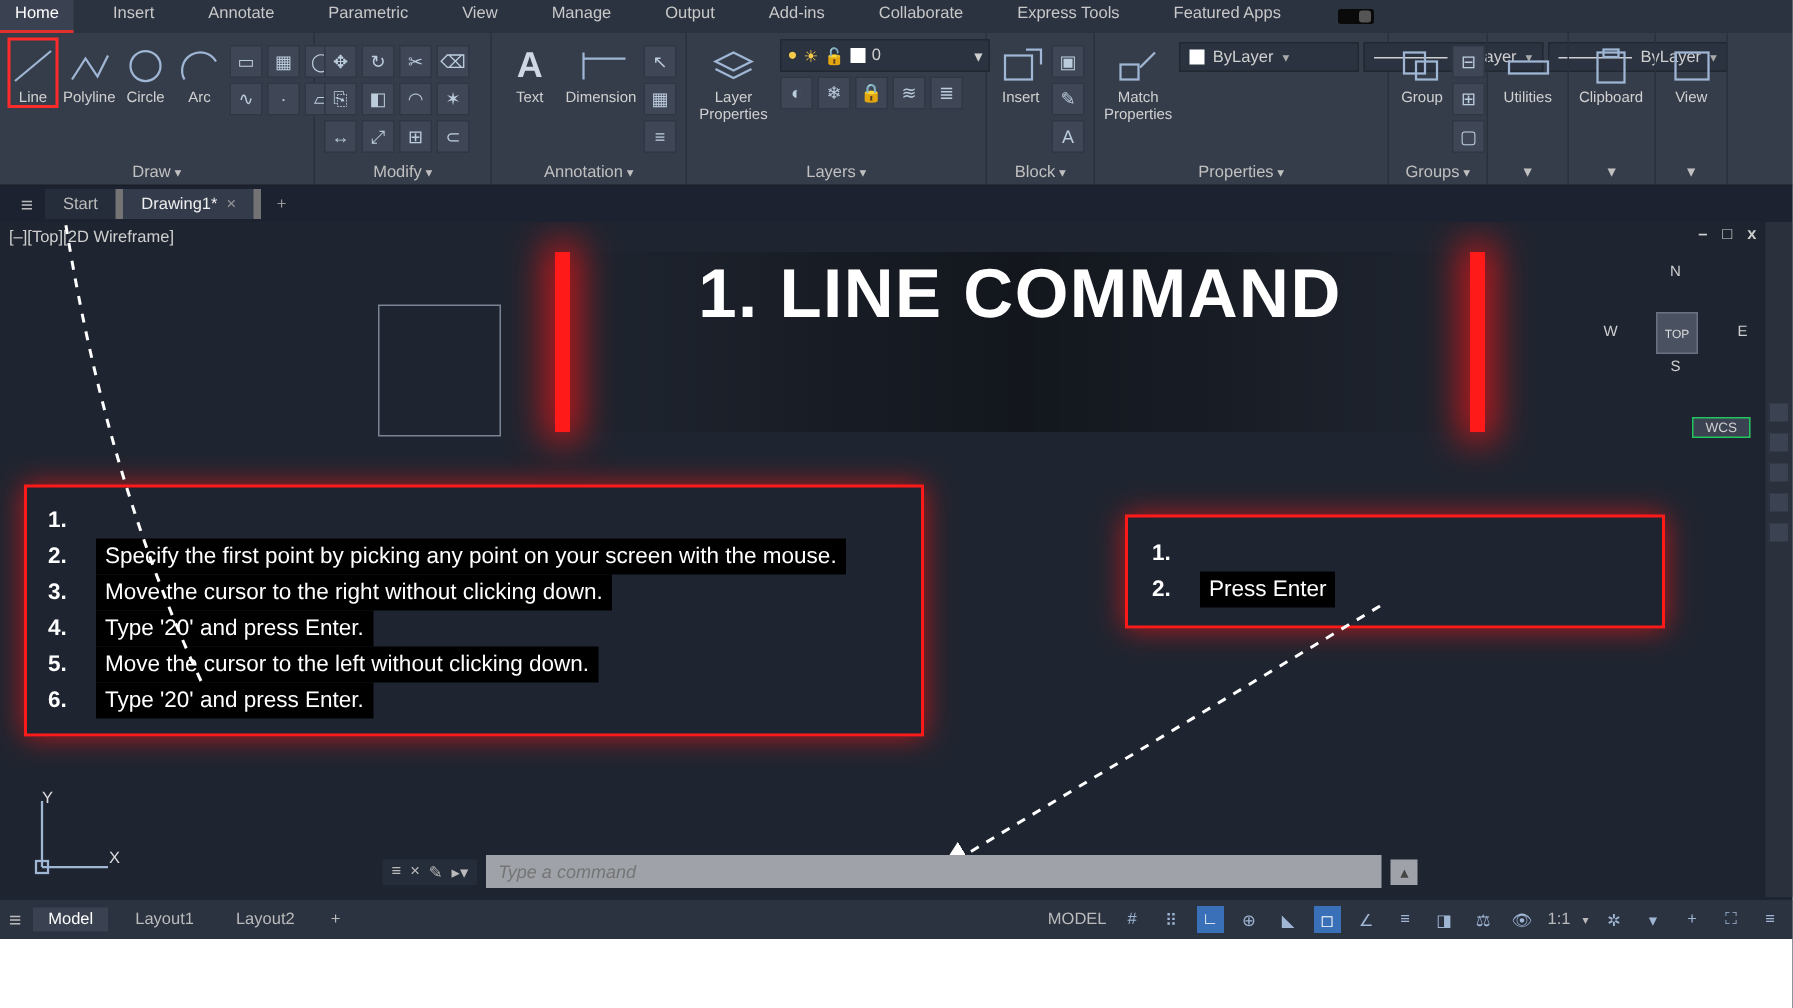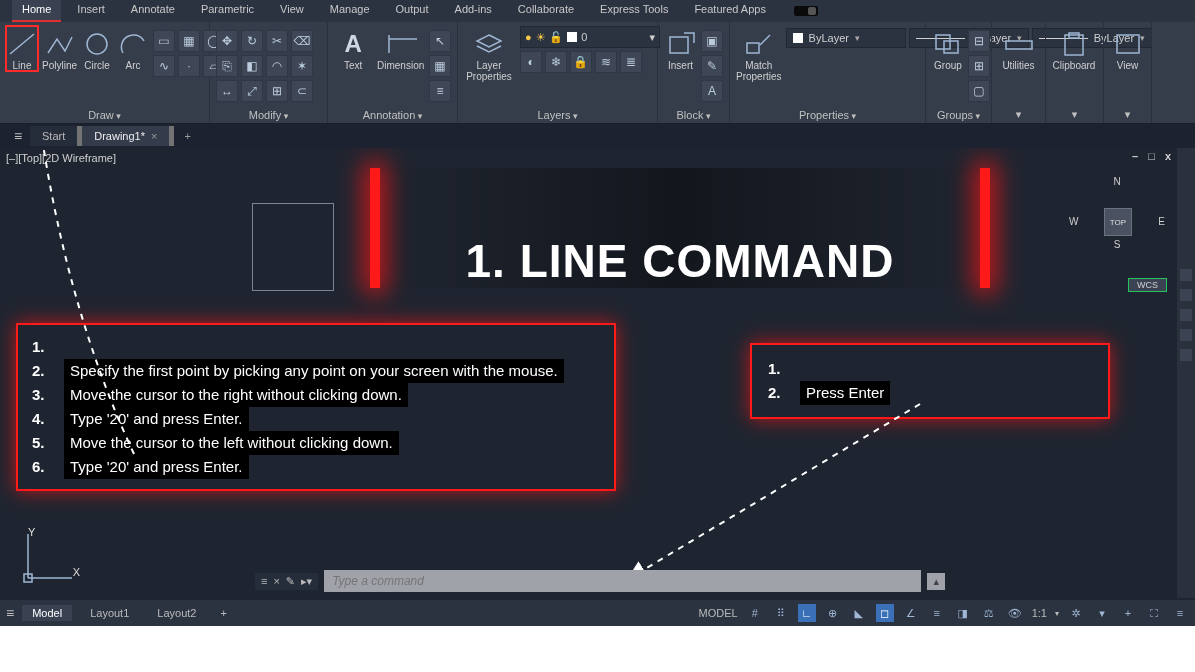--- a/index.html
+++ b/index.html
@@ -1,20 +1,20 @@
 <!DOCTYPE html>
 <html><head>
 <meta charset="utf-8">
 <style>
 * { margin: 0; padding: 0; box-sizing: border-box; font-family: "Segoe UI", Arial, sans-serif; }
 body { background: #fff; width: 1195px; height: 672px; overflow: hidden; }
 .app { width: 1195px; height: 626px; background: #1f2530; position: relative; color: #cfcfcf; font-size: 11px; }
 
 
-.menubar { display: flex; height: 22px; background: #2b3240; align-items: stretch; padding-left: 12px; gap: 6px; }
+.menubar { display: flex; height: 22px; background: #2b3240; align-items: stretch; padding-left: 0; gap: 16px; }
 .menubar .tab { padding: 3px 10px 0 10px; cursor: pointer; color: #c8c8c8; }
 .menubar .tab.active { background: #3a4252; color: #fff; border-bottom: 2px solid #e03030; }
 .wswitch { width: 24px; height: 10px; background: #0a0a0a; margin: 6px 0 0 12px; border-radius: 2px; position: relative; }
 .wswitch::after { content:""; position:absolute; right:2px; top:1px; width:8px; height:8px; background:#555; border-radius:2px; }
 
 
 .ribbon { display: flex; height: 102px; background: #353c4a; border-bottom: 1px solid #1a1f28; }
 .panel { display: flex; flex-direction: column; border-right: 1px solid #2a303c; padding: 4px 6px 2px 6px; }
 .panel-body { flex: 1; display: flex; align-items: flex-start; gap: 4px; }
 .panel-title { text-align: center; padding: 2px 0 0 0; color: #c0c0c0; }
@@ -47,21 +47,21 @@
 
 .canvas { position:absolute; left:0; right:0; top:148px; bottom:28px; background:#1f2530; overflow:hidden; }
 .viewlabel { position:absolute; top:4px; left:6px; color:#cfcfcf; font-size:11px; }
 .rectshape { position:absolute; left:252px; top:55px; width:82px; height:88px; border:1px solid #7a8494; }
 .ucs { position:absolute; left:20px; bottom:12px; width:60px; height:60px; }
 .ucs .y { position:absolute; left:8px; top:0; color:#ddd; }
 .ucs .x { position:absolute; right:0; bottom:8px; color:#ddd; }
 .ucs svg { position:absolute; left:0; bottom:0; }
 
 
-.titlebox { position:absolute; left:370px; top:20px; width:620px; height:120px; display:flex; align-items:flex-end; justify-content:center; background:linear-gradient(90deg, rgba(255,0,0,0.0), rgba(0,0,0,0.4), rgba(255,0,0,0.0)); }
+.titlebox { position:absolute; left:370px; top:20px; width:620px; height:120px; display:flex; align-items:flex-start; justify-content:center; background:linear-gradient(90deg, rgba(255,0,0,0.0), rgba(0,0,0,0.4), rgba(255,0,0,0.0)); }
 .titlebox::before, .titlebox::after { content:""; position:absolute; top:0; bottom:0; width:10px; background:#ff1a1a; box-shadow:0 0 24px 6px rgba(255,20,20,0.8); }
 .titlebox::before { left:0; }
 .titlebox::after { right:0; }
 .titlebox .t { color:#fff; font-size:46px; font-weight:700; letter-spacing:1px; }
 
 
 .instr { position:absolute; padding:10px 14px; border:2px solid #ff1a1a; box-shadow:0 0 18px rgba(255,20,20,0.7); background:rgba(0,0,0,0.0); color:#fff; font-family:Georgia, "Times New Roman", serif; font-size:15px; line-height:1.6; }
 .instr .row { display:flex; gap:14px; }
 .instr .row .num { width:18px; font-weight:700; }
 .instr .row .txt { background:#000; padding:0 6px; }

